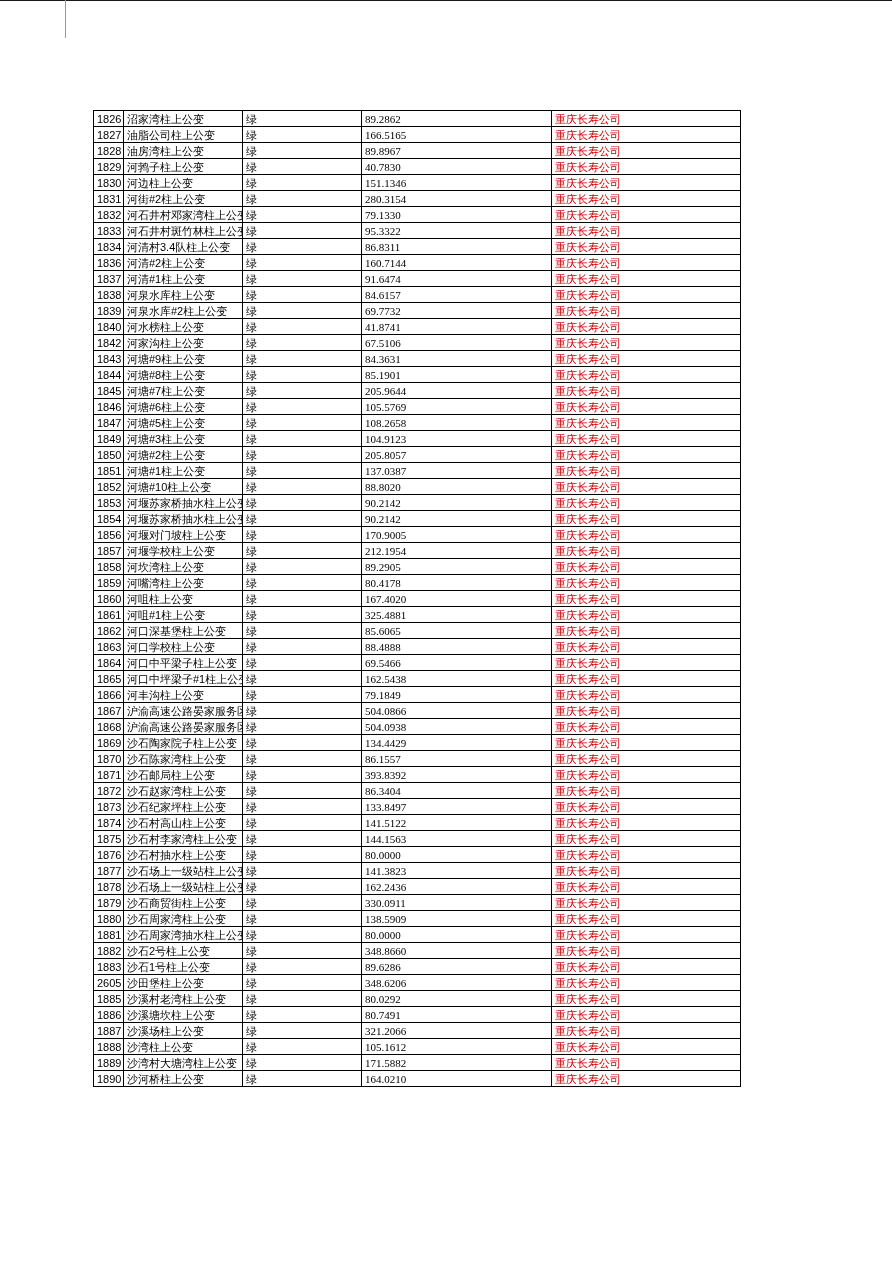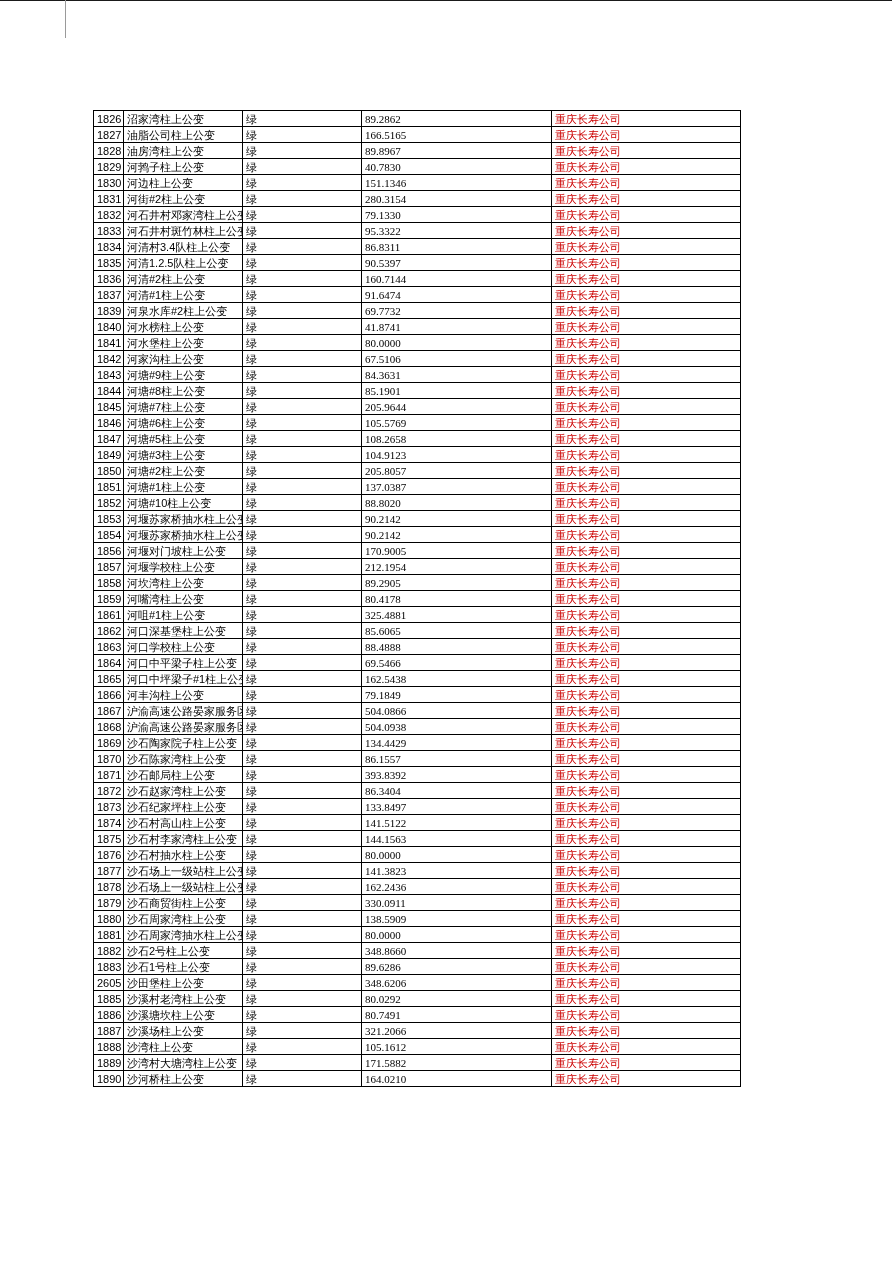--- a/index.html
+++ b/index.html
@@ -118,62 +118,55 @@
         <td class="col-company">重庆长寿公司</td>
       </tr>
       <tr>
         <td class="col-id">1834</td>
         <td class="col-name">河清村3.4队柱上公变</td>
         <td class="col-status">绿</td>
         <td class="col-value">86.8311</td>
         <td class="col-company">重庆长寿公司</td>
       </tr>
       <tr>
-        <td class="col-id">1835</td>
-        <td class="col-name">河清1.2.5队柱上公变</td>
-        <td class="col-status">绿</td>
-        <td class="col-value">90.5397</td>
-        <td class="col-company">重庆长寿公司</td>
-      </tr>
-      <tr>
         <td class="col-id">1836</td>
         <td class="col-name">河清#2柱上公变</td>
         <td class="col-status">绿</td>
         <td class="col-value">160.7144</td>
         <td class="col-company">重庆长寿公司</td>
       </tr>
       <tr>
         <td class="col-id">1837</td>
         <td class="col-name">河清#1柱上公变</td>
         <td class="col-status">绿</td>
         <td class="col-value">91.6474</td>
         <td class="col-company">重庆长寿公司</td>
       </tr>
       <tr>
+        <td class="col-id">1838</td>
+        <td class="col-name">河泉水库柱上公变</td>
+        <td class="col-status">绿</td>
+        <td class="col-value">84.6157</td>
+        <td class="col-company">重庆长寿公司</td>
+      </tr>
+      <tr>
         <td class="col-id">1839</td>
         <td class="col-name">河泉水库#2柱上公变</td>
         <td class="col-status">绿</td>
         <td class="col-value">69.7732</td>
         <td class="col-company">重庆长寿公司</td>
       </tr>
       <tr>
         <td class="col-id">1840</td>
         <td class="col-name">河水榜柱上公变</td>
         <td class="col-status">绿</td>
         <td class="col-value">41.8741</td>
         <td class="col-company">重庆长寿公司</td>
       </tr>
       <tr>
-        <td class="col-id">1841</td>
-        <td class="col-name">河水堡柱上公变</td>
-        <td class="col-status">绿</td>
-        <td class="col-value">80.0000</td>
-        <td class="col-company">重庆长寿公司</td>
-      </tr>
-      <tr>
         <td class="col-id">1842</td>
         <td class="col-name">河家沟柱上公变</td>
         <td class="col-status">绿</td>
         <td class="col-value">67.5106</td>
         <td class="col-company">重庆长寿公司</td>
       </tr>
       <tr>
         <td class="col-id">1843</td>
         <td class="col-name">河塘#9柱上公变</td>
         <td class="col-status">绿</td>
@@ -269,20 +262,27 @@
         <td class="col-name">河坎湾柱上公变</td>
         <td class="col-status">绿</td>
         <td class="col-value">89.2905</td>
         <td class="col-company">重庆长寿公司</td>
       </tr>
       <tr>
         <td class="col-id">1859</td>
         <td class="col-name">河嘴湾柱上公变</td>
         <td class="col-status">绿</td>
         <td class="col-value">80.4178</td>
+        <td class="col-company">重庆长寿公司</td>
+      </tr>
+      <tr>
+        <td class="col-id">1860</td>
+        <td class="col-name">河咀柱上公变</td>
+        <td class="col-status">绿</td>
+        <td class="col-value">167.4020</td>
         <td class="col-company">重庆长寿公司</td>
       </tr>
       <tr>
         <td class="col-id">1861</td>
         <td class="col-name">河咀#1柱上公变</td>
         <td class="col-status">绿</td>
         <td class="col-value">325.4881</td>
         <td class="col-company">重庆长寿公司</td>
       </tr>
       <tr>

